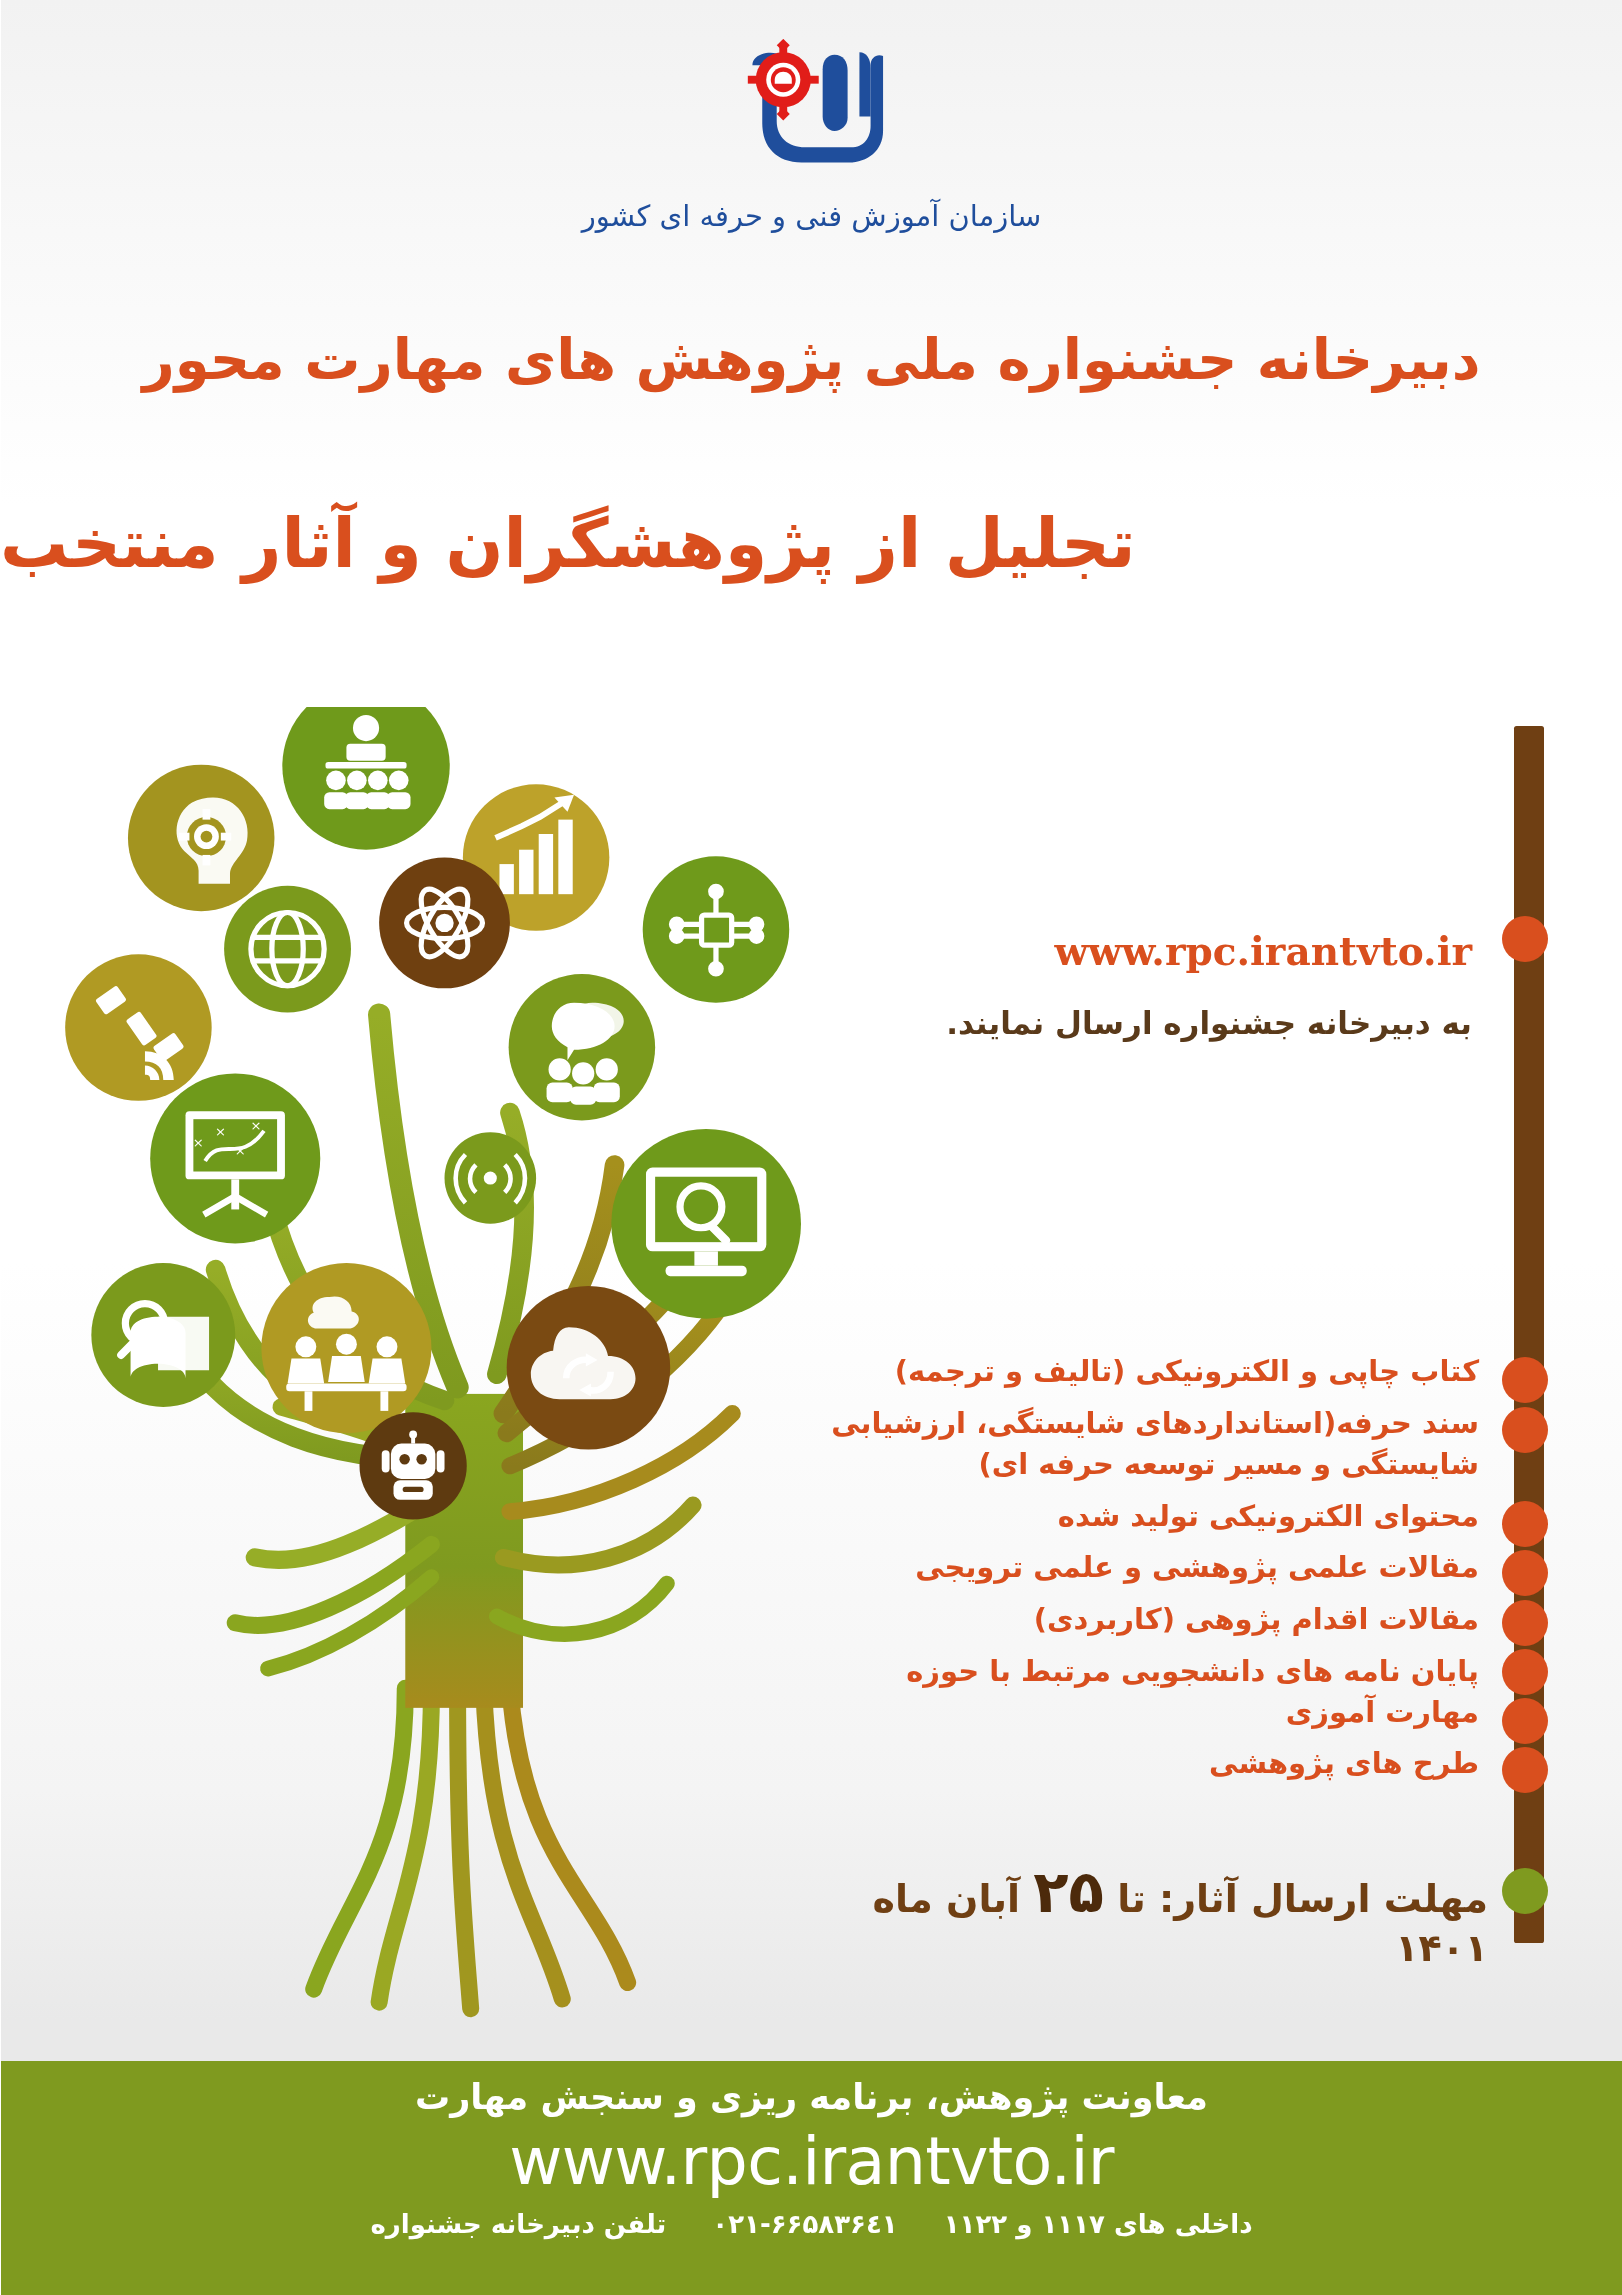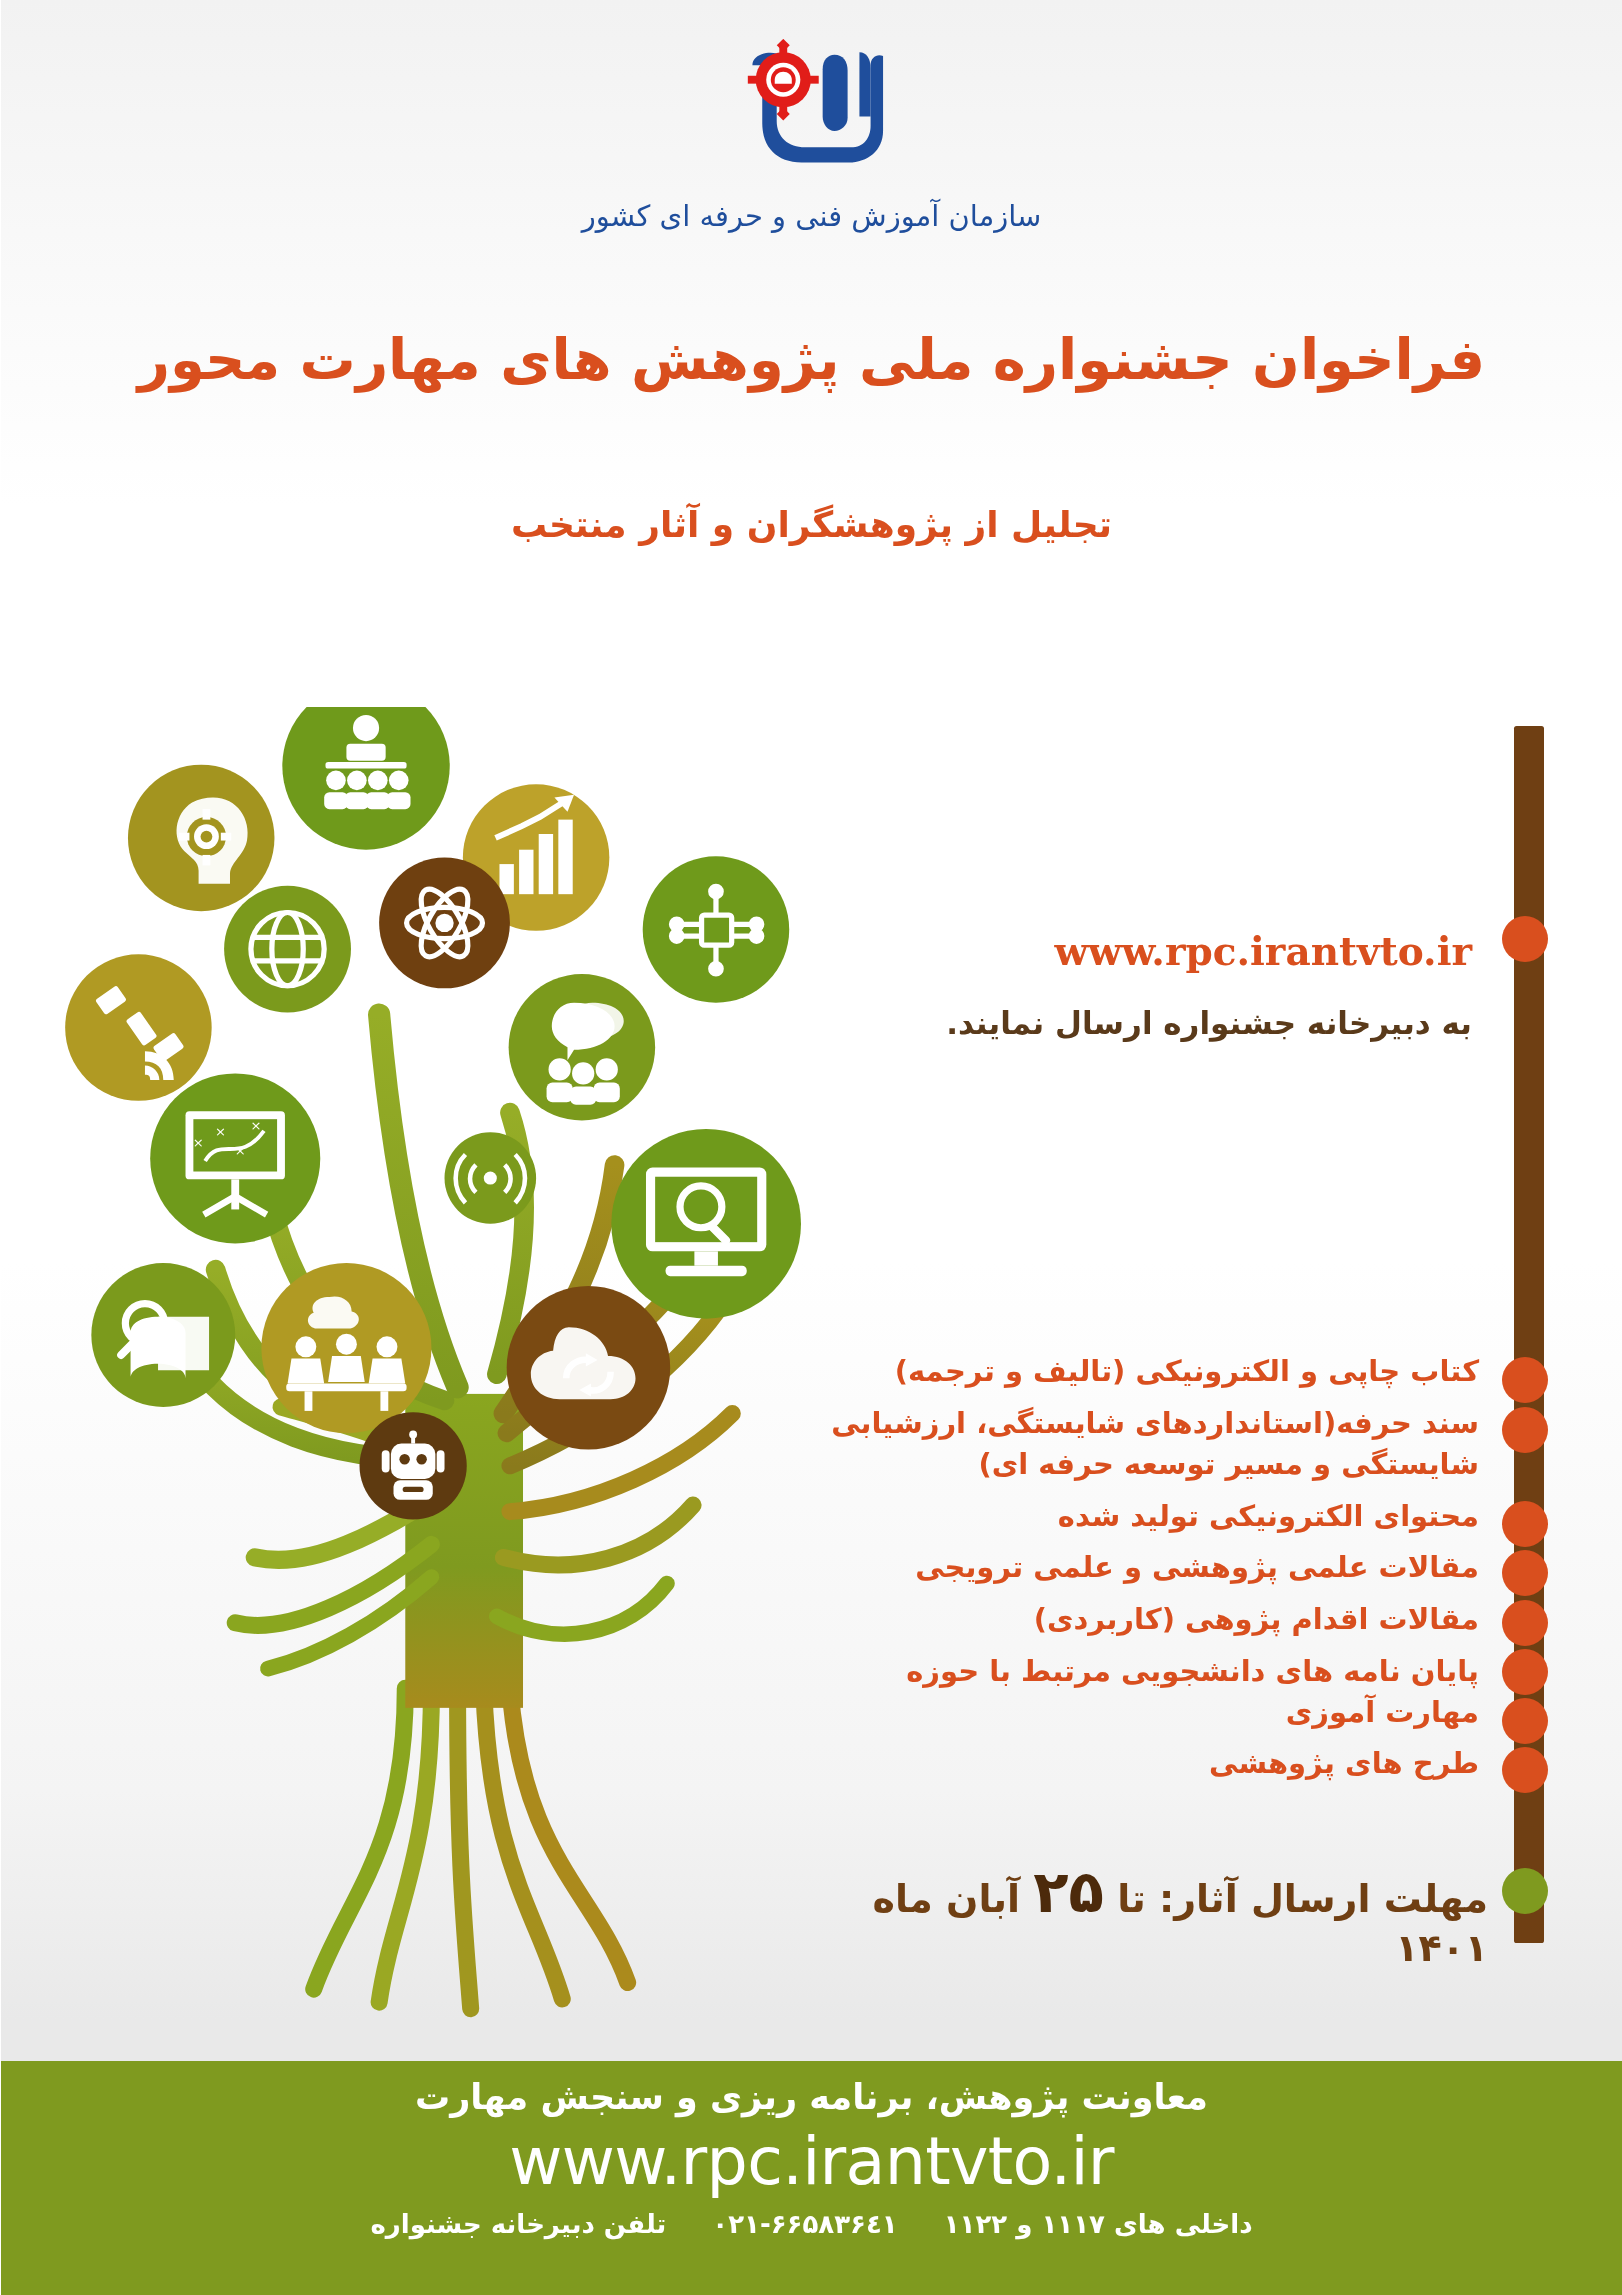--- a/index.html
+++ b/index.html
@@ -55,23 +55,23 @@
     color: #d94f1e;
     font-size: 56px;
     font-weight: bold;
     direction: rtl;
   }
   .title-sub {
     position: absolute;
     top: 504px;
     left: 0;
     width: 100%;
-    text-align: center;
+    text-align: left;
     color: #d94f1e;
-    font-size: 36px;
+    font-size: 68px;
     font-weight: bold;
     direction: rtl;
   }
 
   
   .tree {
     position: absolute;
     left: 39px;
     top: 707px;
     width: 883px;
@@ -235,21 +235,21 @@
           </g>
           <circle cx="0" cy="0" r="26" fill="#ffffff"></circle>
           <circle cx="0" cy="0" r="19" fill="#e11d19"></circle>
           <path d="M-13 6 L13 6 L13 0 C13 -7, 7 -12, 0 -12 C-7 -12, -13 -7, -13 0 Z" fill="#ffffff"></path>
         </g>
       </svg>
     </div>
     <div class="org-name">سازمان آموزش فنی و حرفه ای کشور</div>
   </div>
 
-  <div class="title-main">فراخوان جشنواره ملی پژوهش های مهارت محور</div>
+  <div class="title-main">دبیرخانه جشنواره ملی پژوهش های مهارت محور</div>
   <div class="title-sub">تجلیل از پژوهشگران و آثار منتخب</div>
 
   <div class="tree">
     <svg viewBox="0 0 1350 2030" width="883" height="1328" aria-hidden="true">
       <defs>
         <linearGradient id="trunkG" x1="0" y1="0" x2="0" y2="1">
           <stop offset="0%" stop-color="#8aa61f"></stop>
           <stop offset="55%" stop-color="#7f9a1f"></stop>
           <stop offset="100%" stop-color="#a78b1d"></stop>
         </linearGradient>

